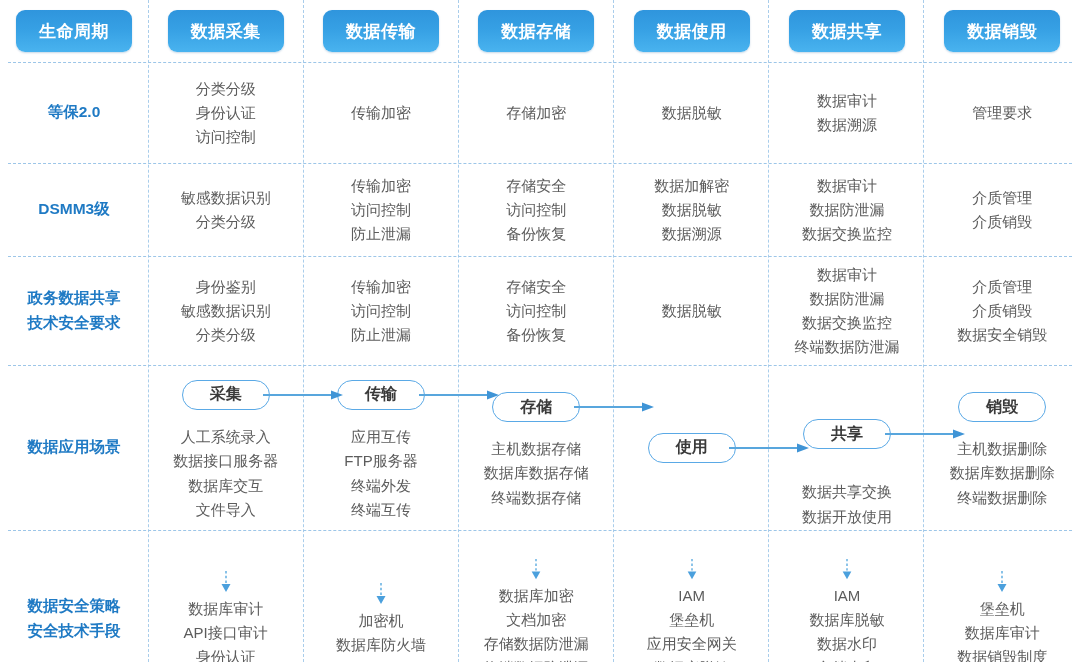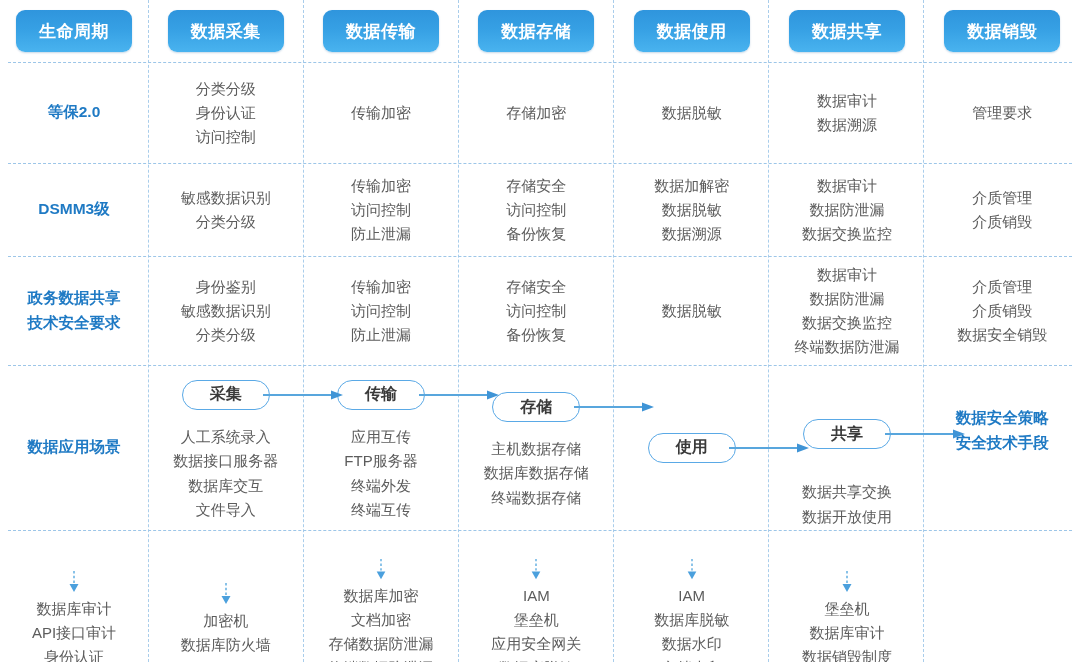--- a/index.html
+++ b/index.html
@@ -396,20 +396,30 @@
           <line x1="2" y1="6" x2="70" y2="6" stroke="#58a6dd" stroke-width="1.8"></line>
           <polygon points="70,1.5 82,6 70,10.5" fill="#3f94d6"></polygon>
         </svg>
       </div>
       <div class="scene-text" style="margin-top:24px;">
         <div>数据共享交换</div>
         <div>数据开放使用</div>
       </div>
     </div>
 
+    <div class="cell r4" style="height:165px;">
+      <div class="stage">
+        <div class="pill">销毁</div>
+      </div>
+      <div class="scene-text">
+        <div>主机数据删除</div>
+        <div>数据库数据删除</div>
+        <div>终端数据删除</div>
+      </div>
+    </div>
 
     <div class="cell r5" style="height:131px; justify-content:center;">
       <div class="rowlabel">
         <div>数据安全策略</div>
         <div>安全技术手段</div>
       </div>
     </div>
 
     <div class="cell r5" style="height:131px;">
       <svg class="downarrow" viewBox="0 0 12 24">

